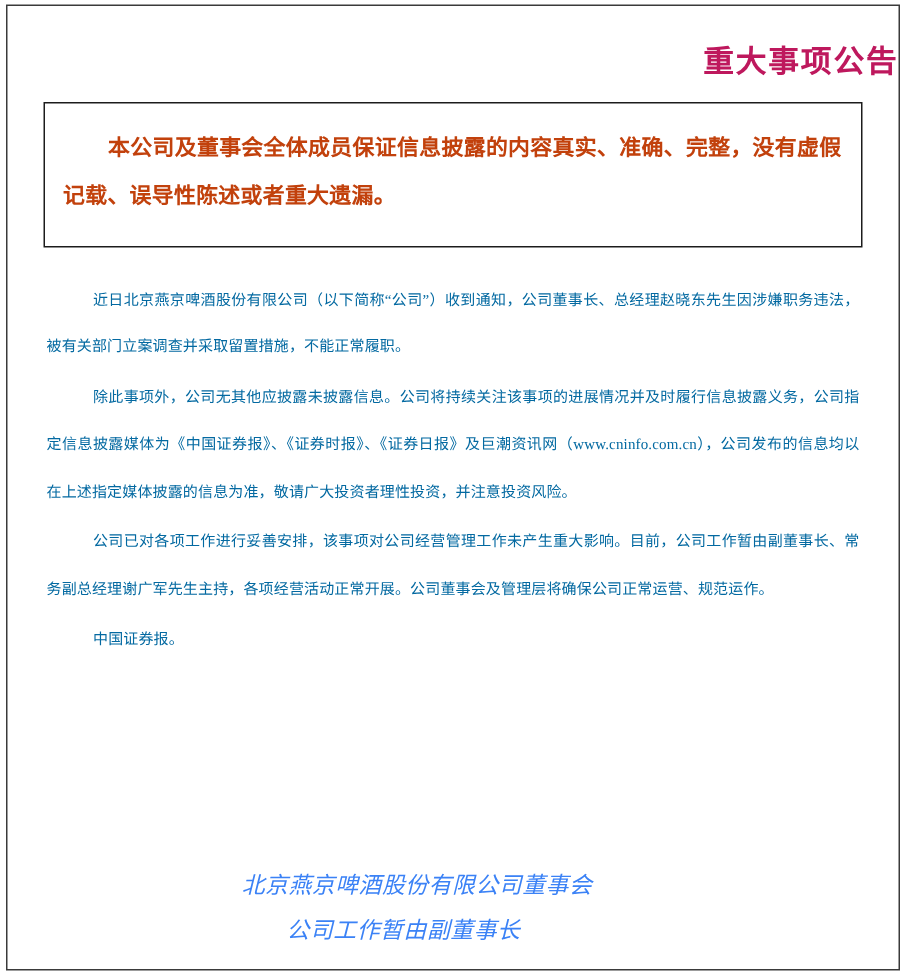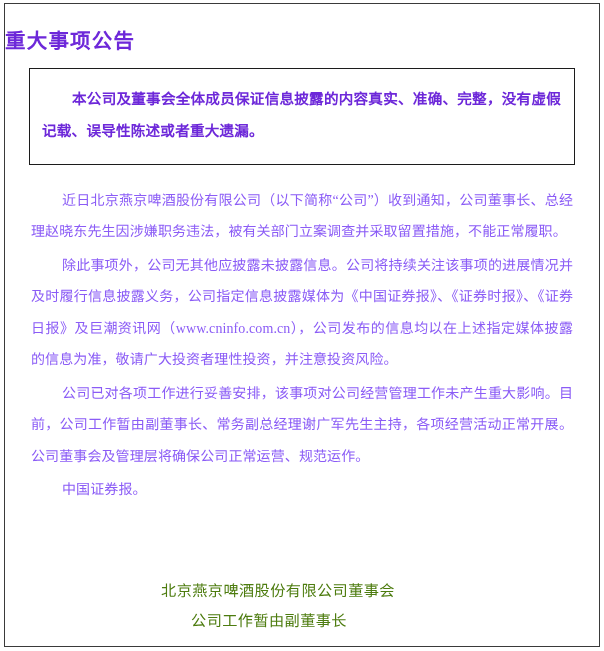--- a/index.html
+++ b/index.html
@@ -40,62 +40,62 @@
     top: 0;
     right: 0;
     bottom: 0;
     padding: 0;
   }
 
   
   .doc-title {
     margin: 0;
     padding-top: 25px;
-    text-align: left;
+    text-align: right;
     font-family: "DejaVu Sans", "Liberation Sans", sans-serif;
     font-weight: bold;
     font-size: 20.5px;
     letter-spacing: 1.2px;
-    color: #6d28d9;
+    color: #be185d;
     line-height: 1.25;
   }
 
   
   .statement-box {
     margin: 13px 24px 0 24px;
     border: 1.4px solid #1c1c1c;
     box-sizing: border-box;
     min-height: 97px;
     padding: 14px 13px 14px 12px;
     background: #ffffff;
   }
 
   .statement-text {
     margin: 0;
     font-family: "DejaVu Sans", "Liberation Sans", sans-serif;
     font-weight: bold;
     font-size: 14.6px;
     line-height: 32px;
-    color: #6d28d9;
+    color: #c2410c;
     text-indent: 30px;
     letter-spacing: 0.2px;
     text-align: justify;
   }
 
   
   .body-area {
     margin: 20px 26px 0 26px;
   }
 
   .body-para {
     margin: 0 0 2px 0;
     font-family: "Liberation Serif", "DejaVu Serif", serif;
-    font-size: 14px;
+    font-size: 10px;
     line-height: 31.5px;
-    color: #8b5cf6;
+    color: #0369a1;
     text-indent: 31px;
     text-align: justify;
     text-justify: inter-ideograph;
     letter-spacing: 0.1px;
   }
 
   .body-para.tight {
     margin-bottom: 0;
   }
 
@@ -105,23 +105,24 @@
     left: 0;
     right: 0;
     bottom: 10px;
     text-align: center;
   }
 
   .sign-line {
     font-family: "Liberation Serif", "DejaVu Serif", serif;
     font-size: 15.2px;
     line-height: 30px;
-    color: #4d7c0f;
+    color: #3b82f6;
     letter-spacing: 0.4px;
     padding-right: 48px;
+    font-style: italic;
   }
 
   .sign-line.date {
     padding-right: 66px;
   }
 </style>
 </head>
 <body>
 
 <div id="page">

